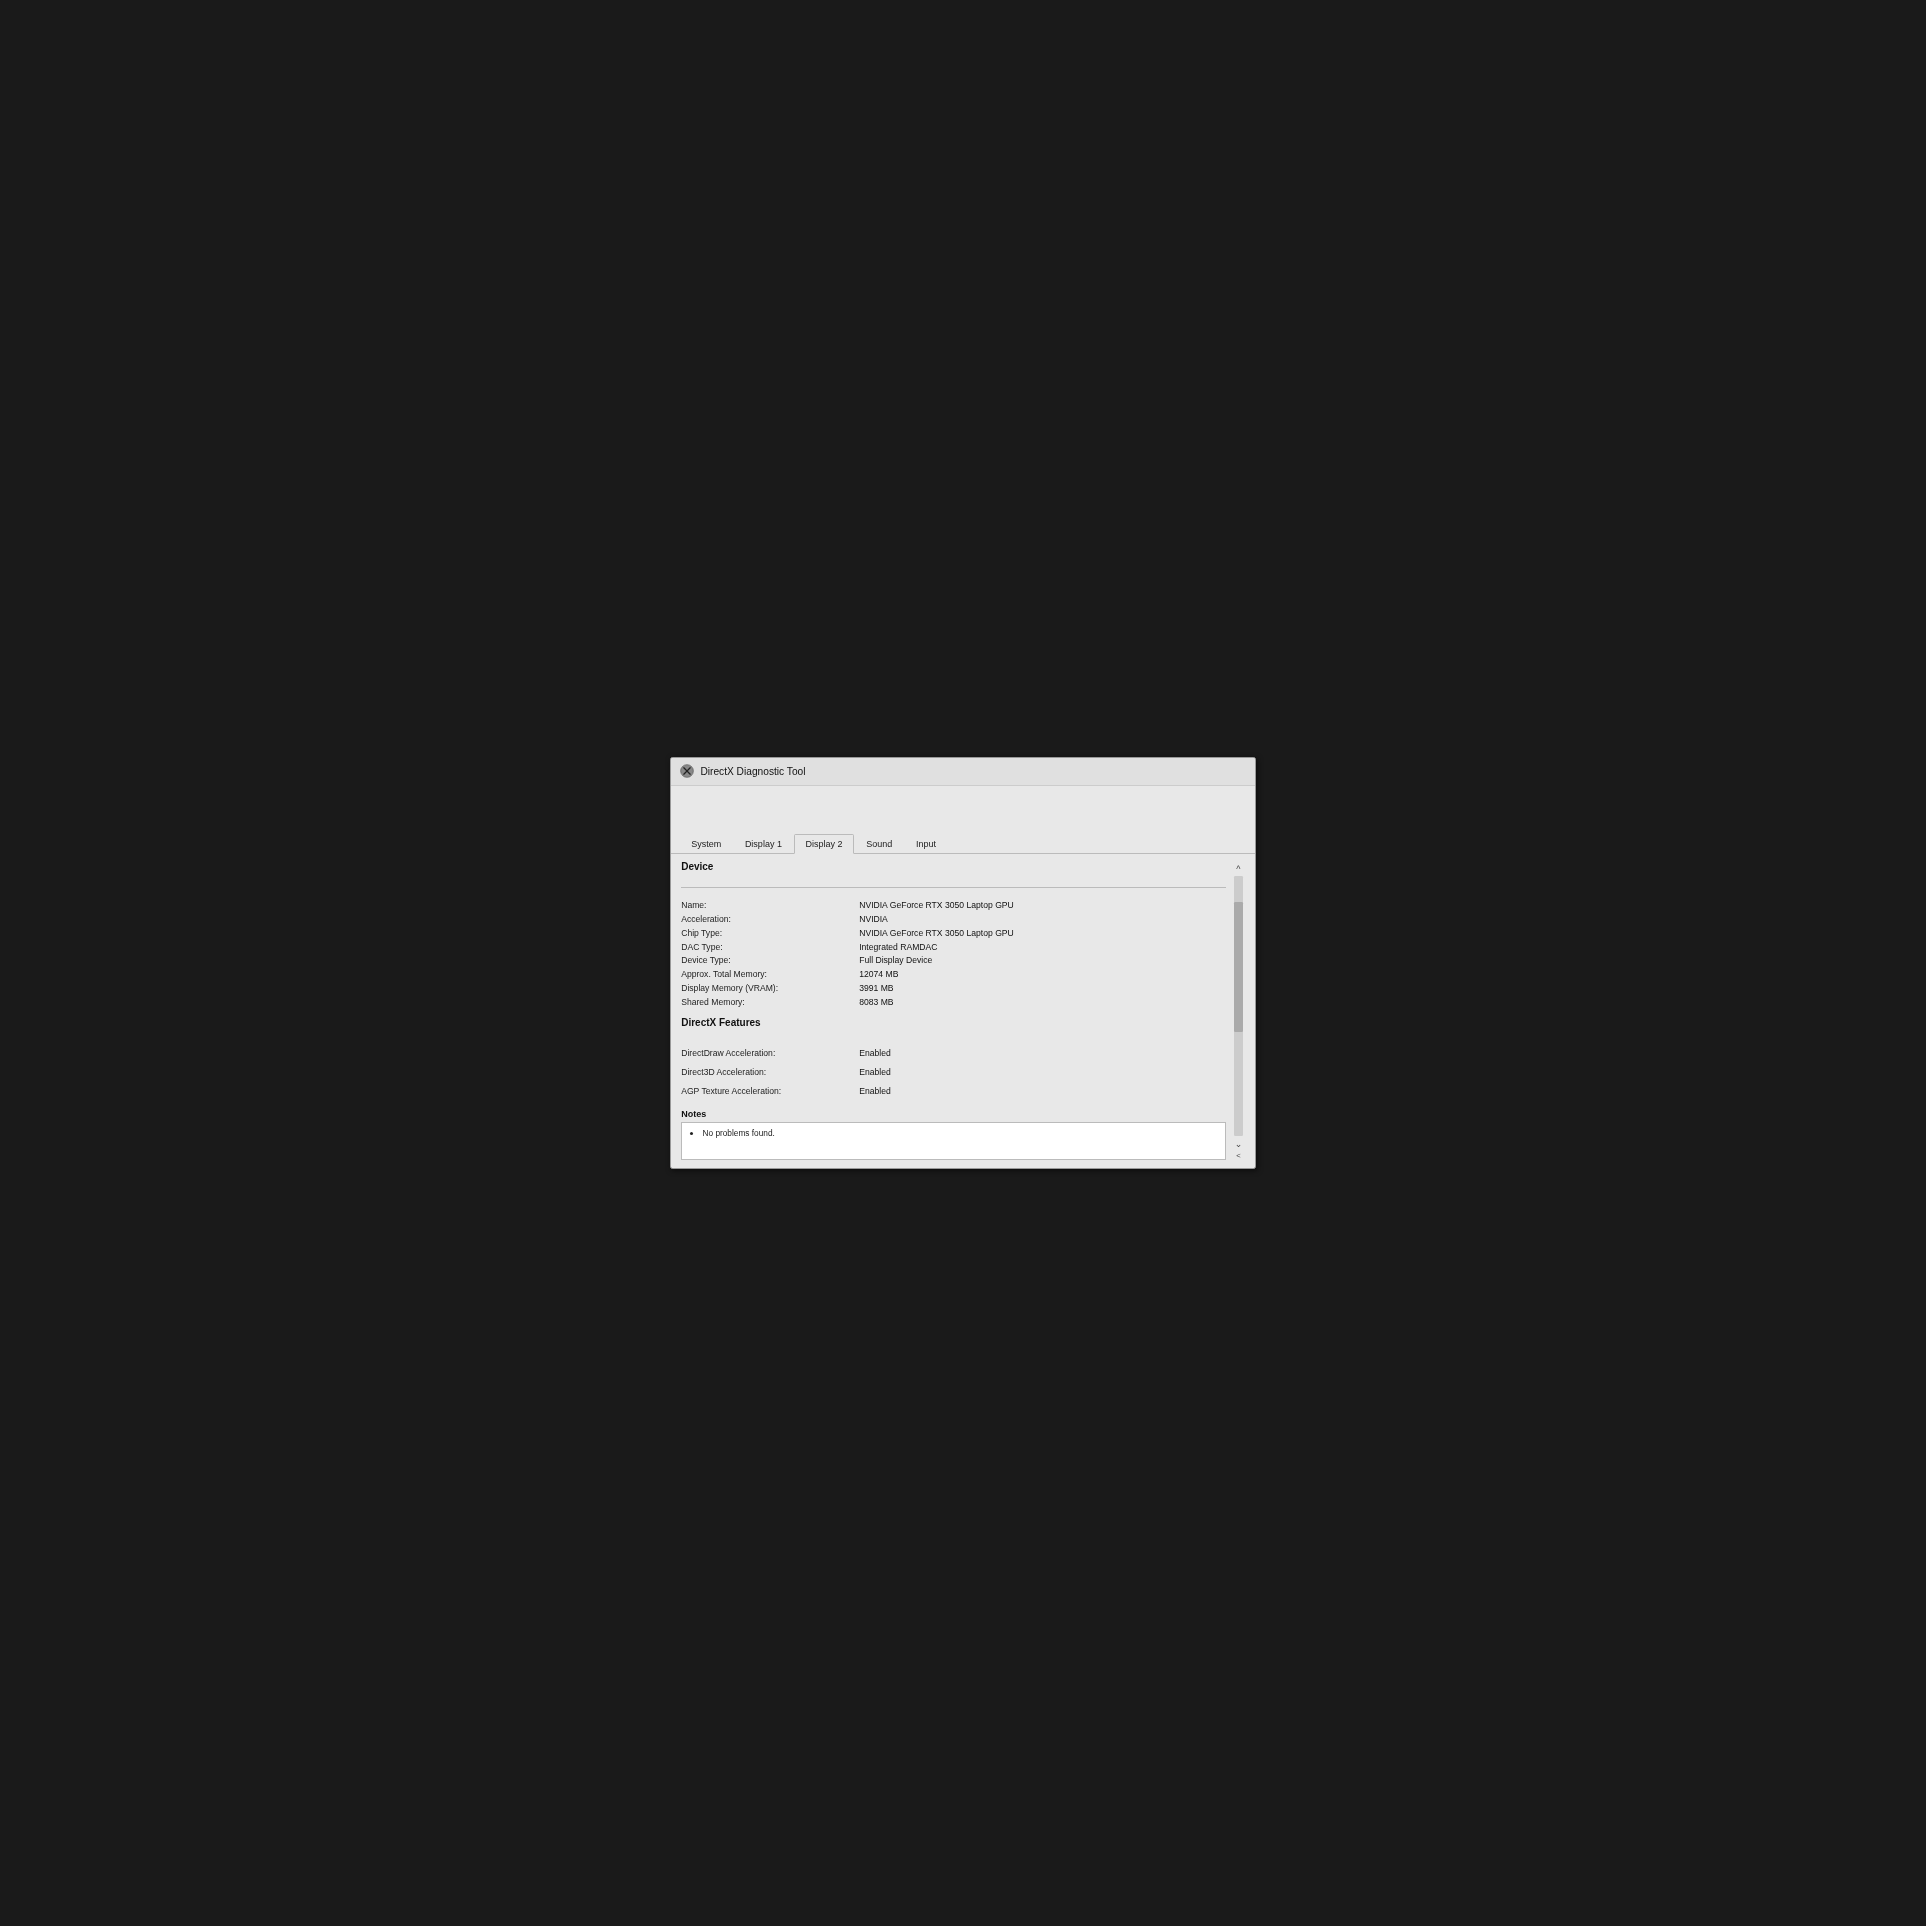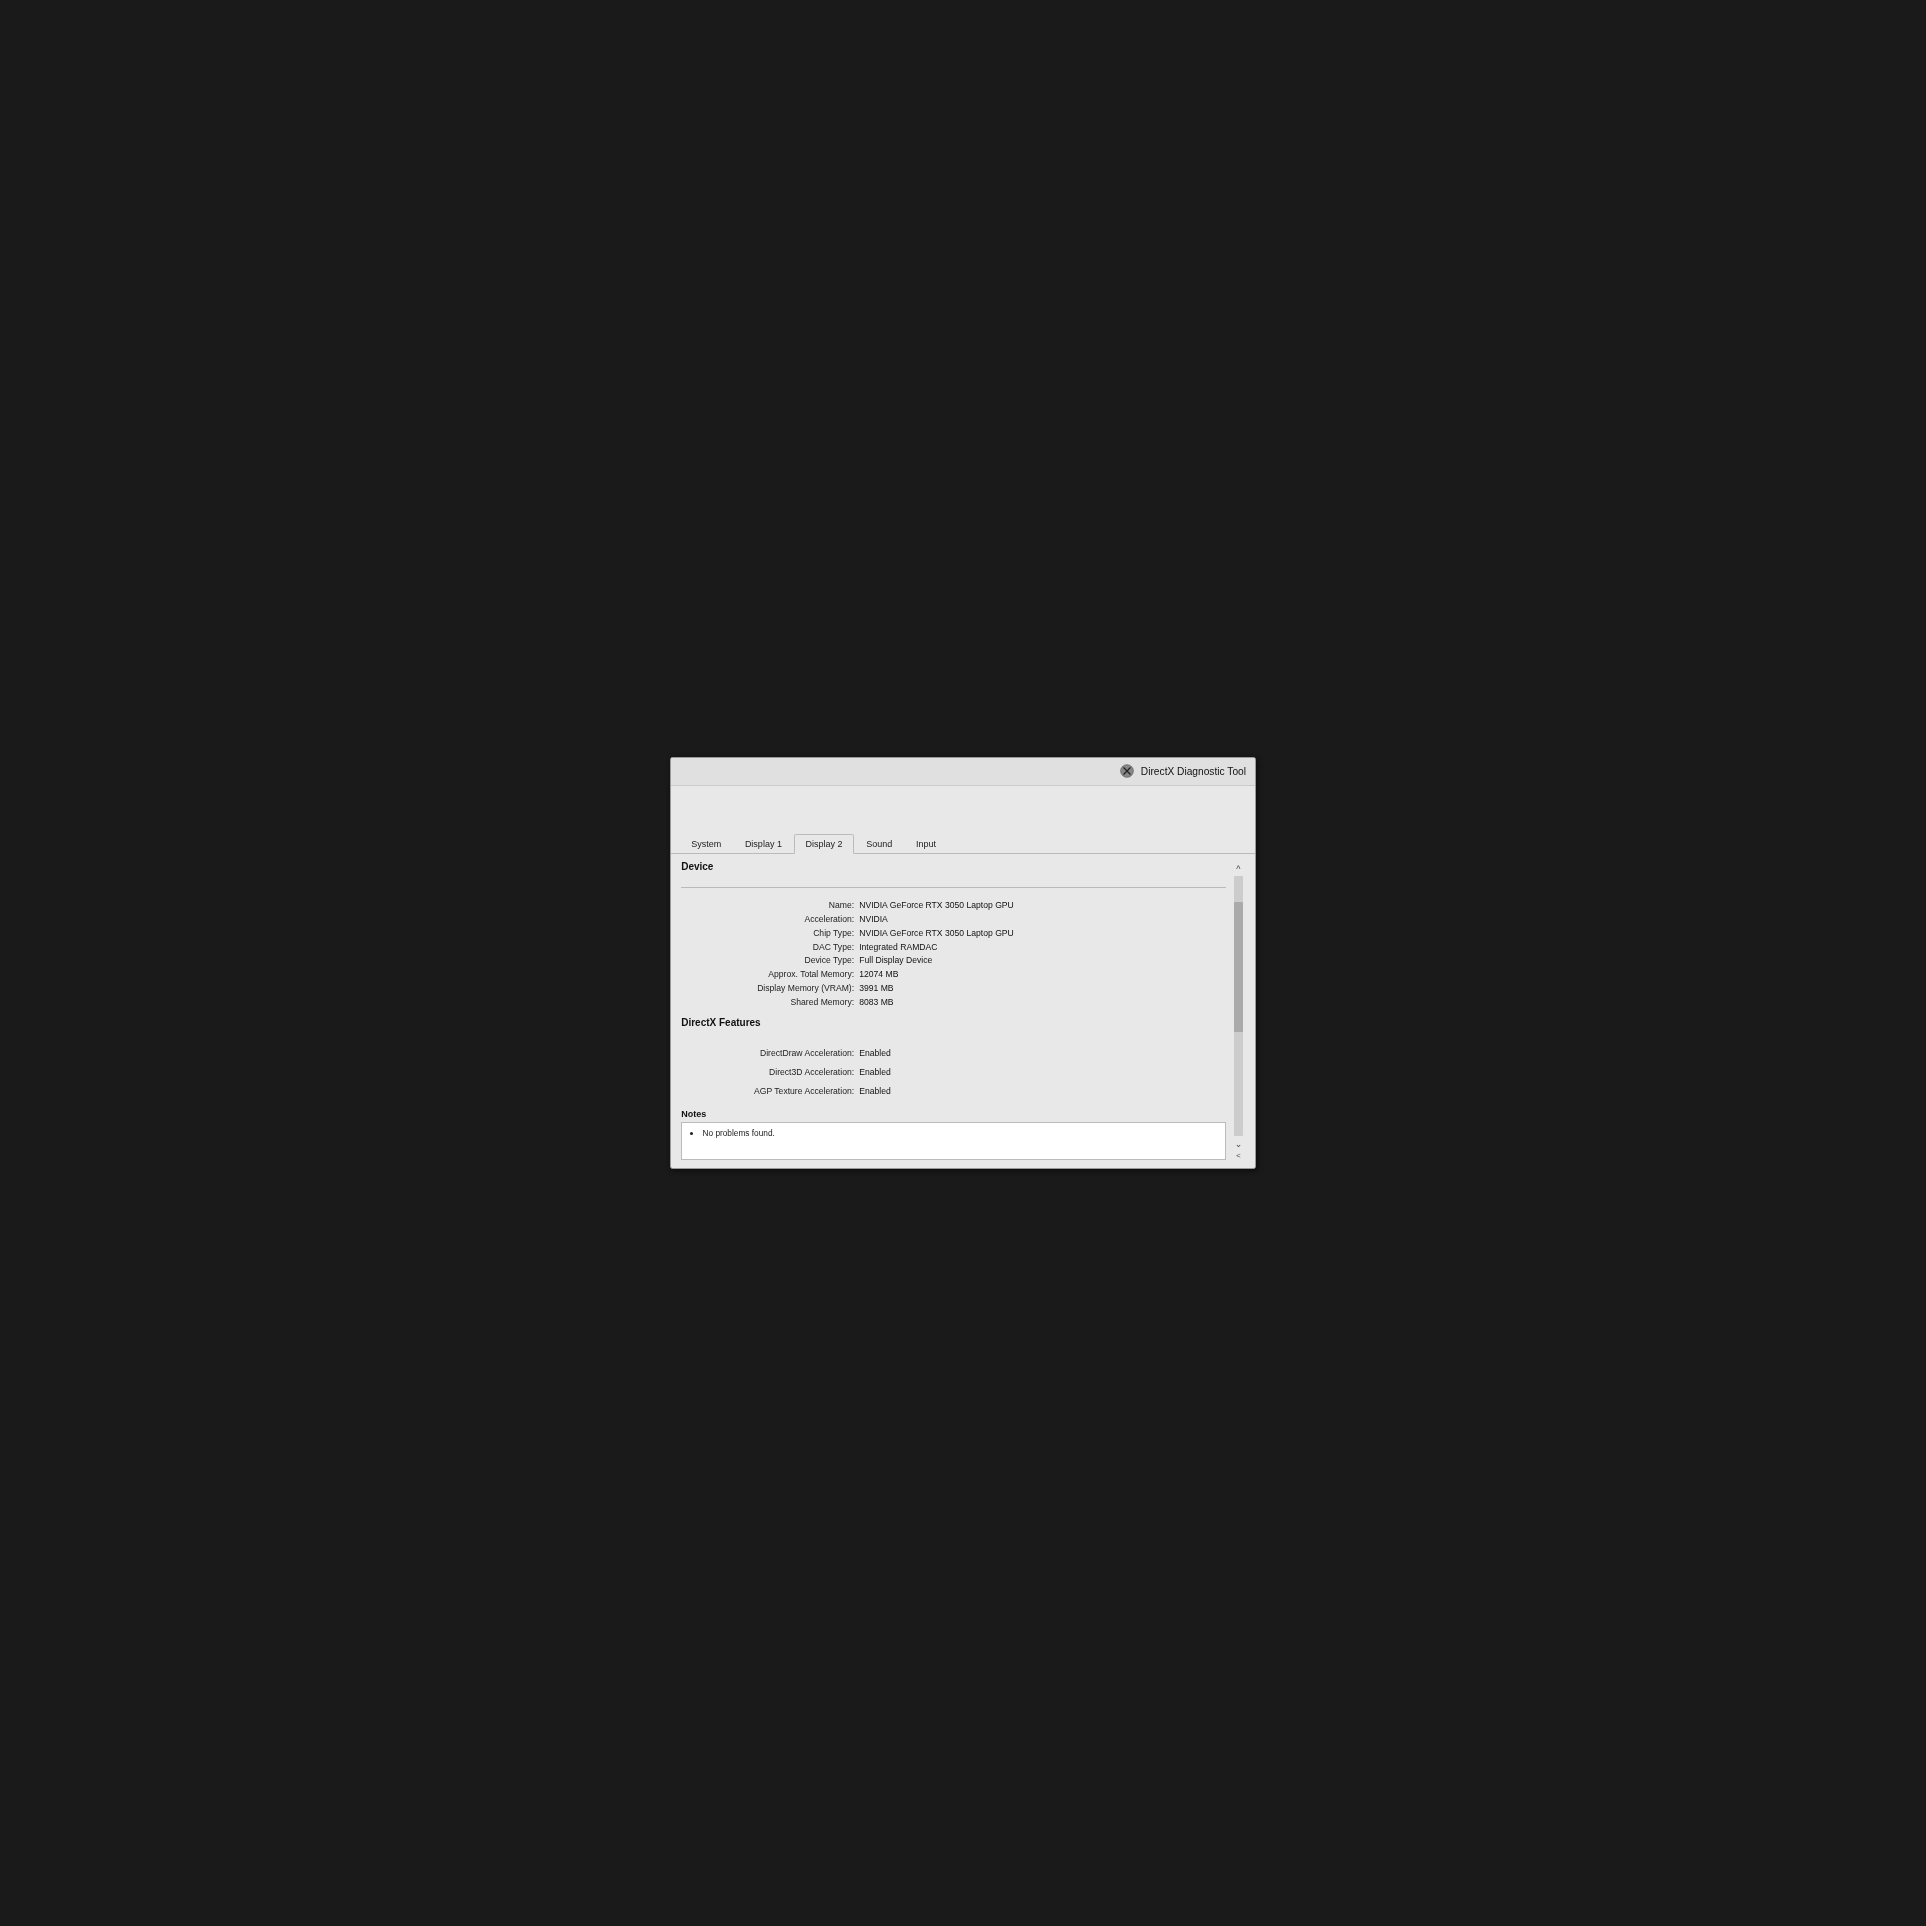--- a/index.html
+++ b/index.html
@@ -26,21 +26,20 @@
       overflow: hidden;
     }
 
     .title-bar {
       background: #e0e0e0;
       padding: 6.4px 9px;
       display: flex;
       align-items: center;
       gap: 6.4px;
       border-bottom: 0.6px solid #ccc;
-      justify-content: flex-end;
     }
 
     .close-icon {
       width: 14px;
       height: 14px;
       flex-shrink: 0;
     }
 
     .title-text {
       font-size: 10.2px;
@@ -131,21 +130,20 @@
     }
 
     .info-grid {
       display: grid;
       grid-template-columns: 178px auto;
       row-gap: 3.8px;
       margin-bottom: 10.2px;
     }
 
     .info-label {
-      text-align: right;
       font-size: 8.6px;
       color: #222;
       padding-right: 5.1px;
     }
 
     .info-value {
       font-size: 8.6px;
       color: #111;
     }
 

